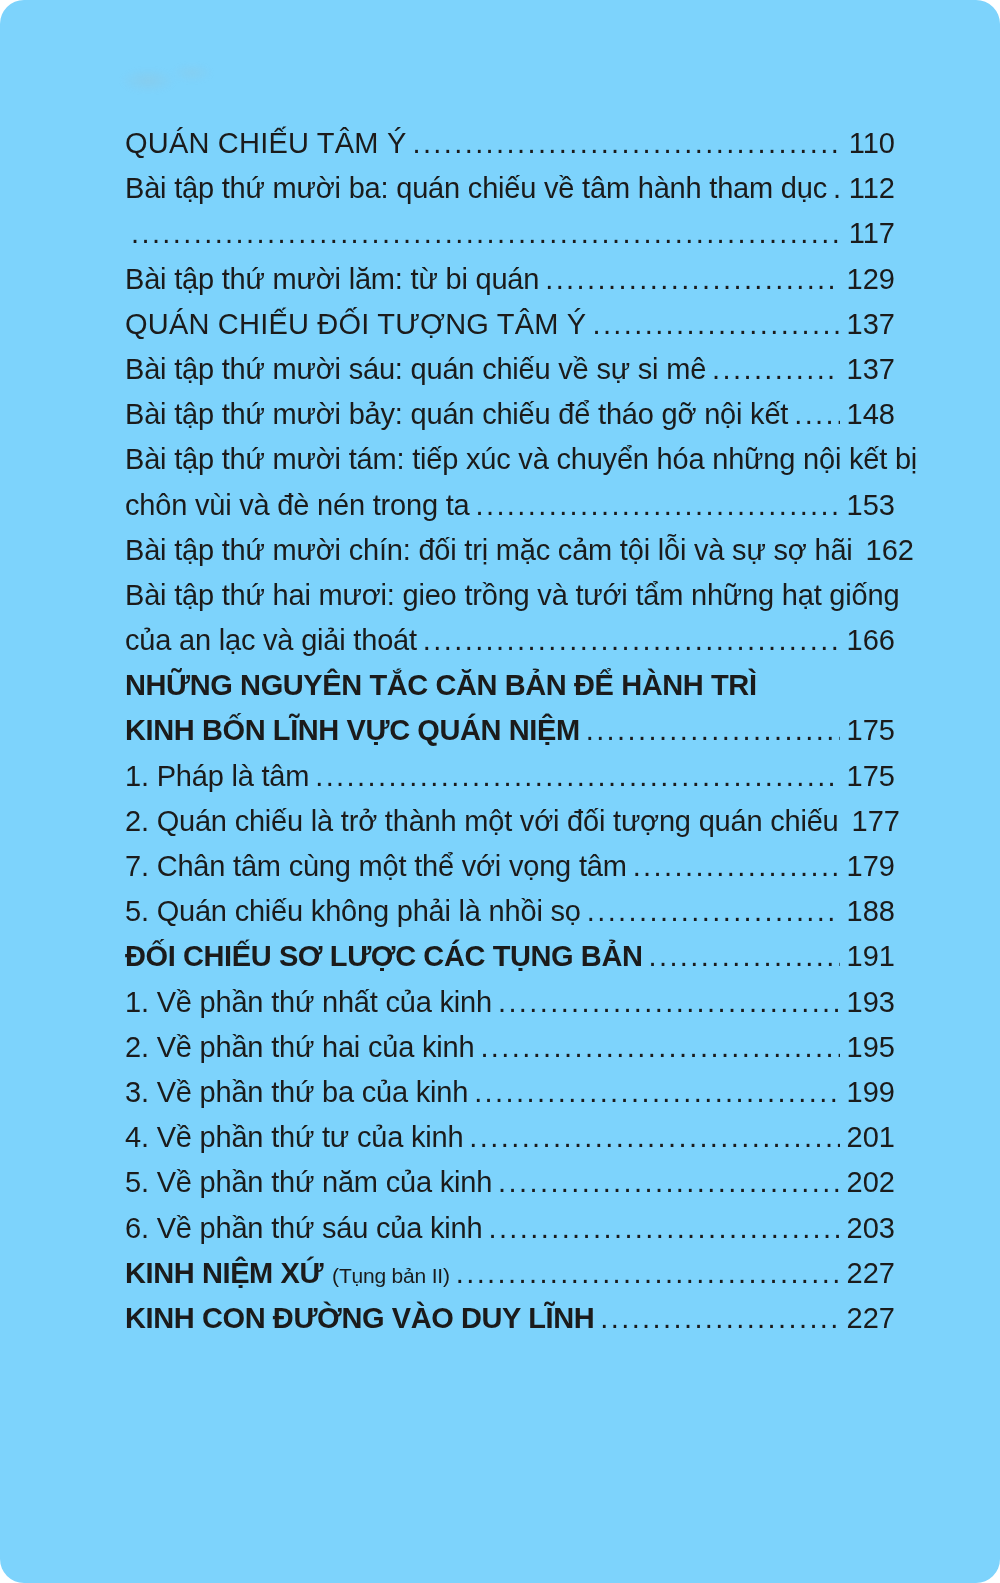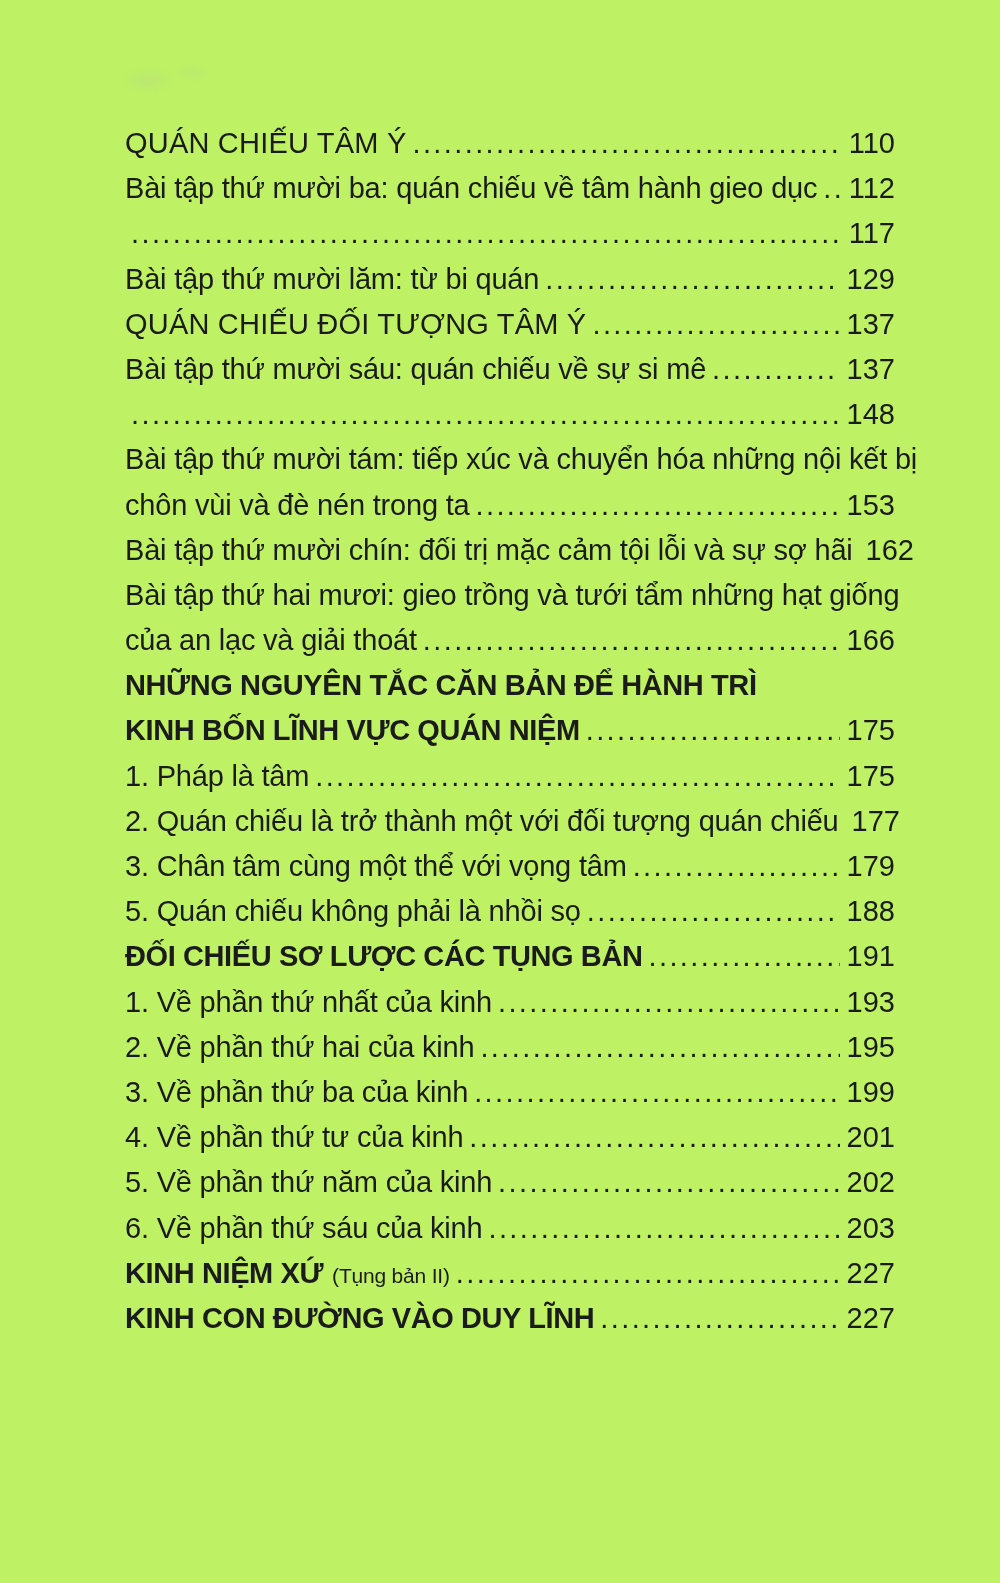--- a/index.html
+++ b/index.html
@@ -11,21 +11,22 @@
     width: 1000px;
     height: 1583px;
     position: relative;
     overflow: hidden;
     font-family: "Liberation Sans", "DejaVu Sans", sans-serif;
     color: #1b1b1b;
   }
   .page {
     position: absolute;
     inset: 0;
-    background: #bef264;
+    background: #7dd3fc;
+    border-radius: 24px;
   }
   
   .smudge {
     position: absolute;
     left: 115px;
     top: 52px;
     width: 110px;
     height: 52px;
     background:
       radial-gradient(ellipse 40px 18px at 30% 55%, rgba(180,180,178,0.18), transparent 70%),
@@ -90,21 +91,21 @@
 
 <div class="page">
   <div class="smudge"></div>
   <div class="toc">
       <div class="row caps">
         <span class="label">QUÁN CHIẾU TÂM Ý</span>
         <span class="leader"></span>
         <span class="pagenum">110</span>
       </div>
       <div class="row normal">
-        <span class="label">Bài tập thứ mười ba: quán chiếu về tâm hành gieo dục</span>
+        <span class="label">Bài tập thứ mười ba: quán chiếu về tâm hành tham dục</span>
         <span class="leader"></span>
         <span class="pagenum">112</span>
       </div>
       <div class="row normal">
         <span class="leader"></span>
         <span class="pagenum">117</span>
       </div>
       <div class="row normal">
         <span class="label">Bài tập thứ mười lăm: từ bi quán</span>
         <span class="leader"></span>
@@ -114,20 +115,21 @@
         <span class="label">QUÁN CHIẾU ĐỐI TƯỢNG TÂM Ý</span>
         <span class="leader"></span>
         <span class="pagenum">137</span>
       </div>
       <div class="row normal">
         <span class="label">Bài tập thứ mười sáu: quán chiếu về sự si mê</span>
         <span class="leader"></span>
         <span class="pagenum">137</span>
       </div>
       <div class="row normal">
+        <span class="label">Bài tập thứ mười bảy: quán chiếu để tháo gỡ nội kết</span>
         <span class="leader"></span>
         <span class="pagenum">148</span>
       </div>
       <div class="row normal">
         <span class="label">Bài tập thứ mười tám: tiếp xúc và chuyển hóa những nội kết bị</span>
       </div>
       <div class="row normal">
         <span class="label">chôn vùi và đè nén trong ta</span>
         <span class="leader"></span>
         <span class="pagenum">153</span>
@@ -157,21 +159,21 @@
         <span class="label">1. Pháp là tâm</span>
         <span class="leader"></span>
         <span class="pagenum">175</span>
       </div>
       <div class="row normal">
         <span class="label">2. Quán chiếu là trở thành một với đối tượng quán chiếu</span>
         <span class="leader"></span>
         <span class="pagenum">177</span>
       </div>
       <div class="row normal">
-        <span class="label">3. Chân tâm cùng một thể với vọng tâm</span>
+        <span class="label">7. Chân tâm cùng một thể với vọng tâm</span>
         <span class="leader"></span>
         <span class="pagenum">179</span>
       </div>
       <div class="row normal">
         <span class="label">5. Quán chiếu không phải là nhồi sọ</span>
         <span class="leader"></span>
         <span class="pagenum">188</span>
       </div>
       <div class="row bold">
         <span class="label">ĐỐI CHIẾU SƠ LƯỢC CÁC TỤNG BẢN</span>

